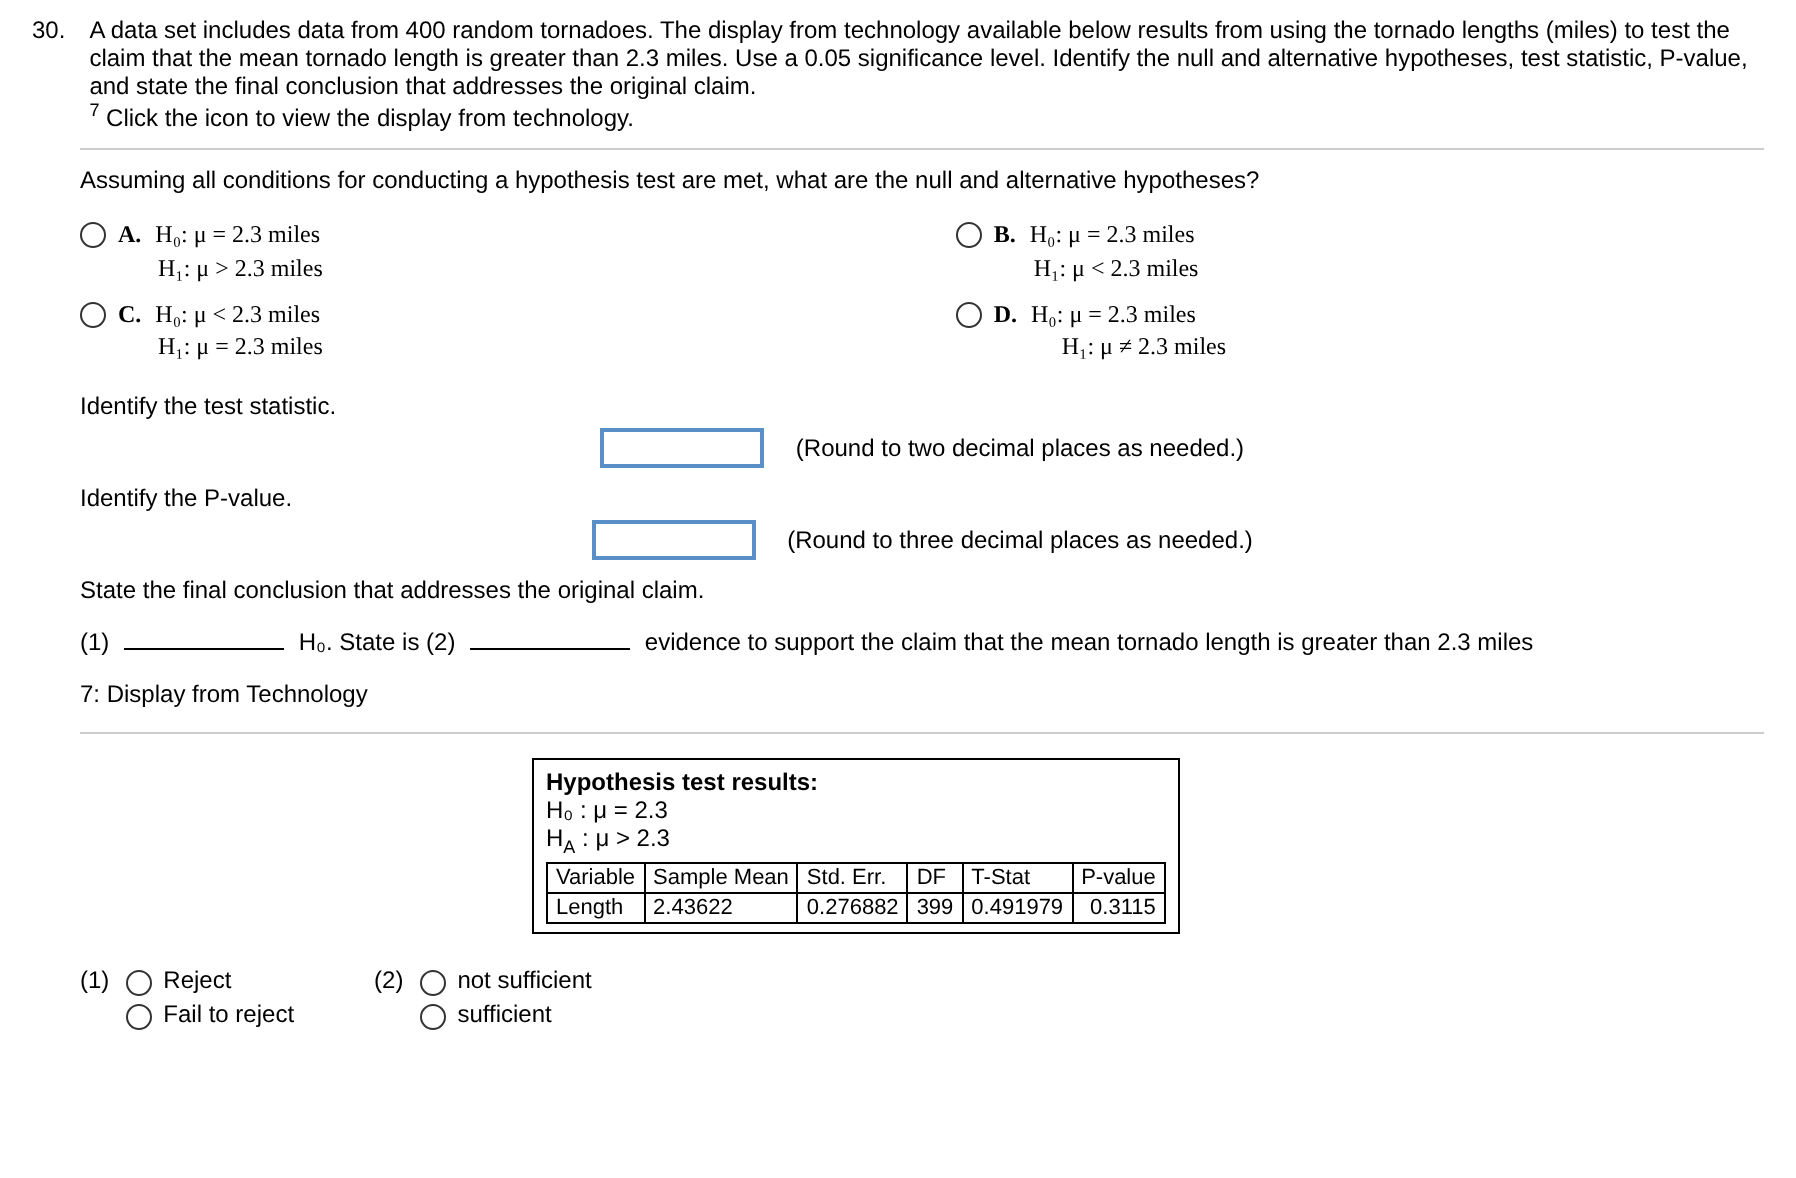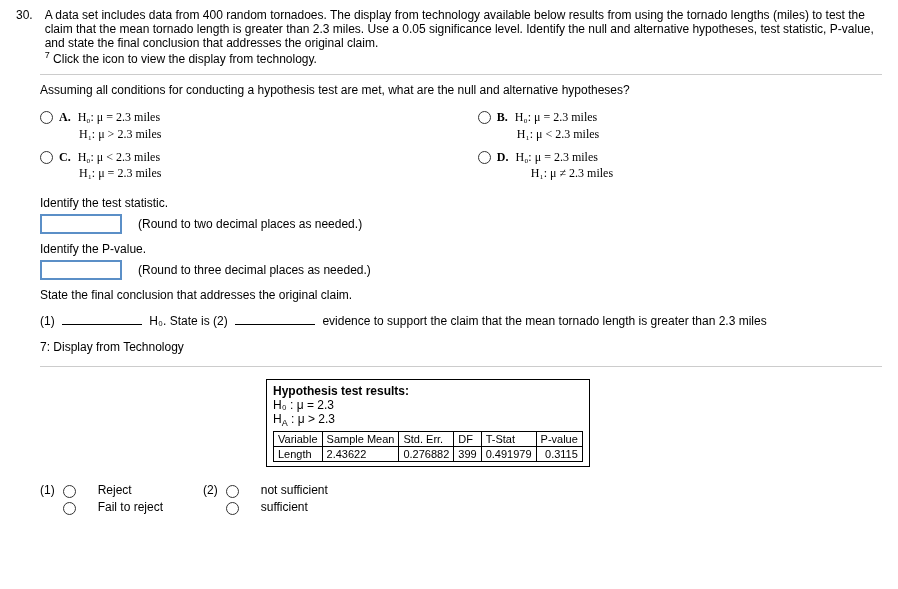--- a/index.html
+++ b/index.html
@@ -67,20 +67,21 @@
       line-height: 1.4;
     }
     .label-row {
       margin-bottom: 4px;
     }
     .input-row {
       display: flex;
       align-items: center;
       gap: 16px;
       margin-bottom: 8px;
+      justify-content: center;
     }
     .text-input {
       width: 78px;
       height: 16px;
       border: 2px solid #5b8fc7;
       background: #fff;
     }
     .fillblank {
       display: inline-block;
       border-bottom: 1px solid #000;
@@ -118,21 +119,21 @@
       gap: 8px;
     }
     .sub-options {
       display: flex;
       flex-direction: column;
       gap: 2px;
     }
     .sub-opt {
       display: flex;
       align-items: center;
-      gap: 22px;
+      gap: 6px;
     }
     sub {
       font-size: 9px;
     }
   </style>
 </head>
 <body>
 
 
 

